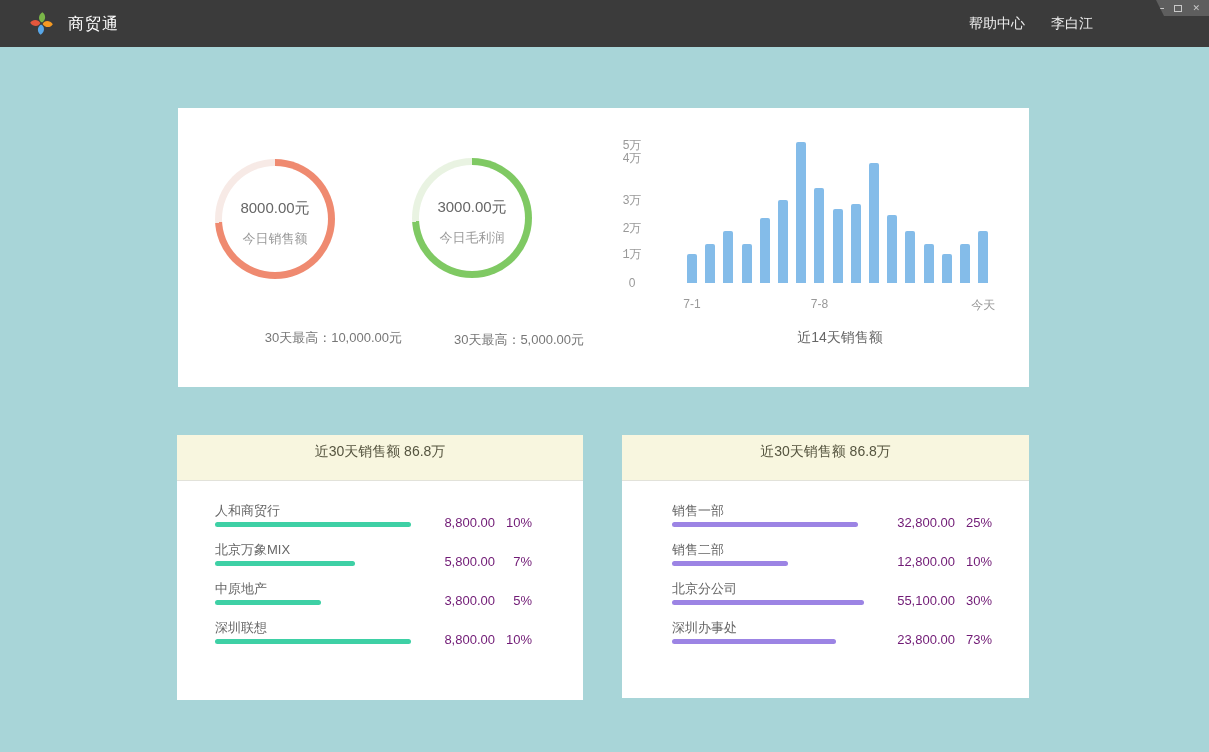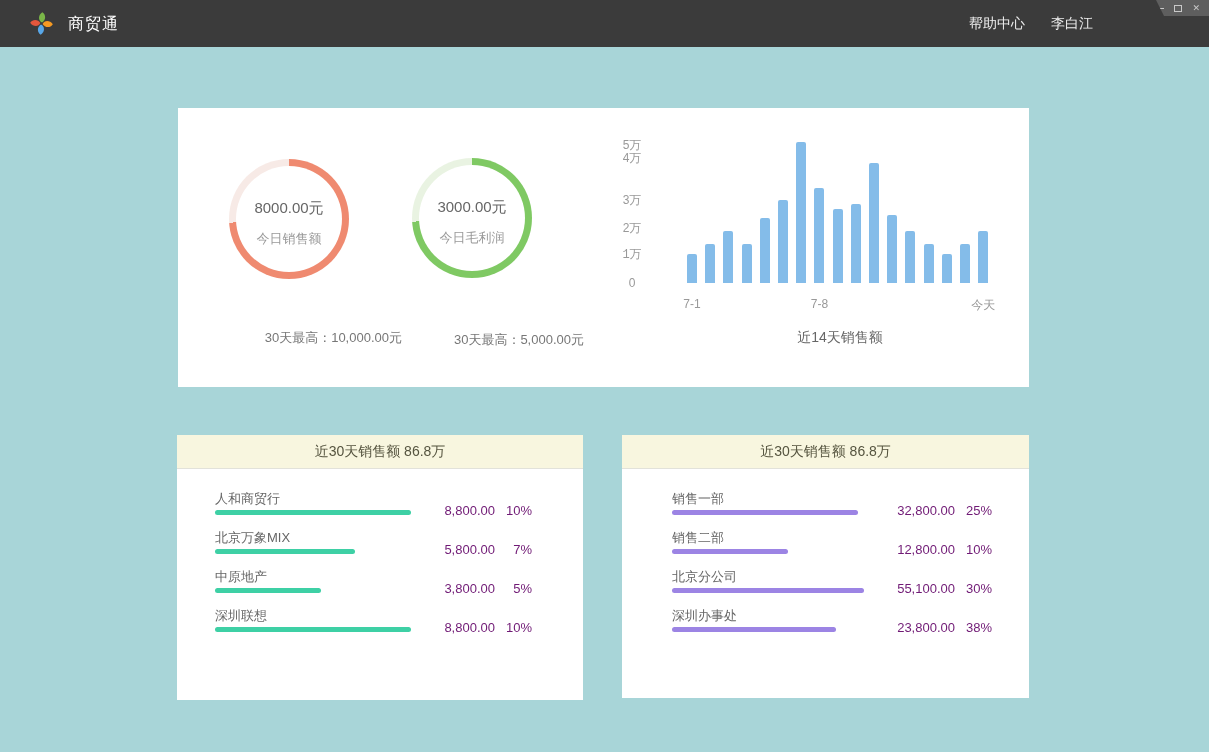--- a/index.html
+++ b/index.html
@@ -37,21 +37,21 @@
   .donut-foot { position:absolute; width:220px; text-align:right; font-size:13px; color:#777; }
   
   .bchart { position:absolute; left:492px; top:37px; width:340px; height:240px; }
   .bplot { position:absolute; left:0; top:0; width:340px; height:138px; overflow:visible; }
   .vbar { position:absolute; bottom:0; width:10px; background:#84bce9; border-radius:2px 2px 0 0; }
   .ytick { position:absolute; width:46px; text-align:center; font-size:12px; color:#999; height:15px; line-height:15px; }
   .yaxis { position:absolute; left:431px; top:37px; width:46px; height:150px; }
   .xtick { position:absolute; top:152px; transform:translateX(-50%); font-size:12px; color:#999; white-space:nowrap; }
   .bchart-title { position:absolute; left:0; top:184px; width:340px; text-align:center; font-size:14px; color:#666; }
   
-  .list-head { height:34px; line-height:33px; text-align:center; background:#f8f6df;
+  .list-head { height:46px; line-height:33px; text-align:center; background:#f8f6df;
     border-bottom:1px solid #e2e2da; font-size:14px; color:#55543f; }
   .list-body { position:relative; }
   .card-bl .list-body { padding:17px 51px 0 38px; }
   .card-br .list-body { padding:17px 37px 0 50px; }
   .lrow { position:relative; height:39px; }
   .rname { position:absolute; left:0; top:4px; font-size:13px; color:#666; }
   .rbar { position:absolute; left:0; top:24px; height:5px; border-radius:3px; }
   .rvals { position:absolute; right:0; top:17px; display:flex; font-size:13px; color:#701a75; }
   .ramt { width:80px; text-align:right; }
   .rpct { width:37px; text-align:right; }
@@ -75,21 +75,21 @@
   </div>
   <div class="winctl">
     <span class="wc-min"></span>
     <span class="wc-max"></span>
     <span class="wc-close">✕</span>
   </div>
 </div>
 
 <div class="card card-top">
 
-  <div class="donut" style="left: 51px; top: 51px; background: conic-gradient(rgb(239, 138, 112) 0deg, rgb(239, 138, 112) 74%, rgb(247, 234, 230) 74%, rgb(247, 234, 230) 100%); text-align: center;">
+  <div class="donut" style="left: 37px; top: 51px; background: conic-gradient(rgb(239, 138, 112) 0deg, rgb(239, 138, 112) 74%, rgb(247, 234, 230) 74%, rgb(247, 234, 230) 100%); text-align: center;">
     <div class="donut-hole">
       <div class="donut-value">8000.00元</div>
       <div class="donut-label">今日销售额</div>
     </div>
   </div>
   <div class="donut-foot" style="left:4px; top:221px;">30天最高：10,000.00元</div>
 
   <div class="donut" style="left: 234px; top: 50px; background: conic-gradient(rgb(127, 201, 99) 0deg, rgb(127, 201, 99) 74%, rgb(233, 243, 226) 74%, rgb(233, 243, 226) 100%);">
     <div class="donut-hole">
       <div class="donut-value">3000.00元</div>
@@ -196,17 +196,17 @@
         <span class="rvals">
           <span class="ramt">55,100.00</span>
           <span class="rpct">30%</span>
         </span>
       </div>
       <div class="lrow">
         <span class="rname">深圳办事处</span>
         <span class="rbar" style="width: 164px; background: rgb(156, 132, 228);"></span>
         <span class="rvals">
           <span class="ramt">23,800.00</span>
-          <span class="rpct">38%</span>
+          <span class="rpct">73%</span>
         </span>
       </div>
     </div>
 </div>
 
 </body></html>

